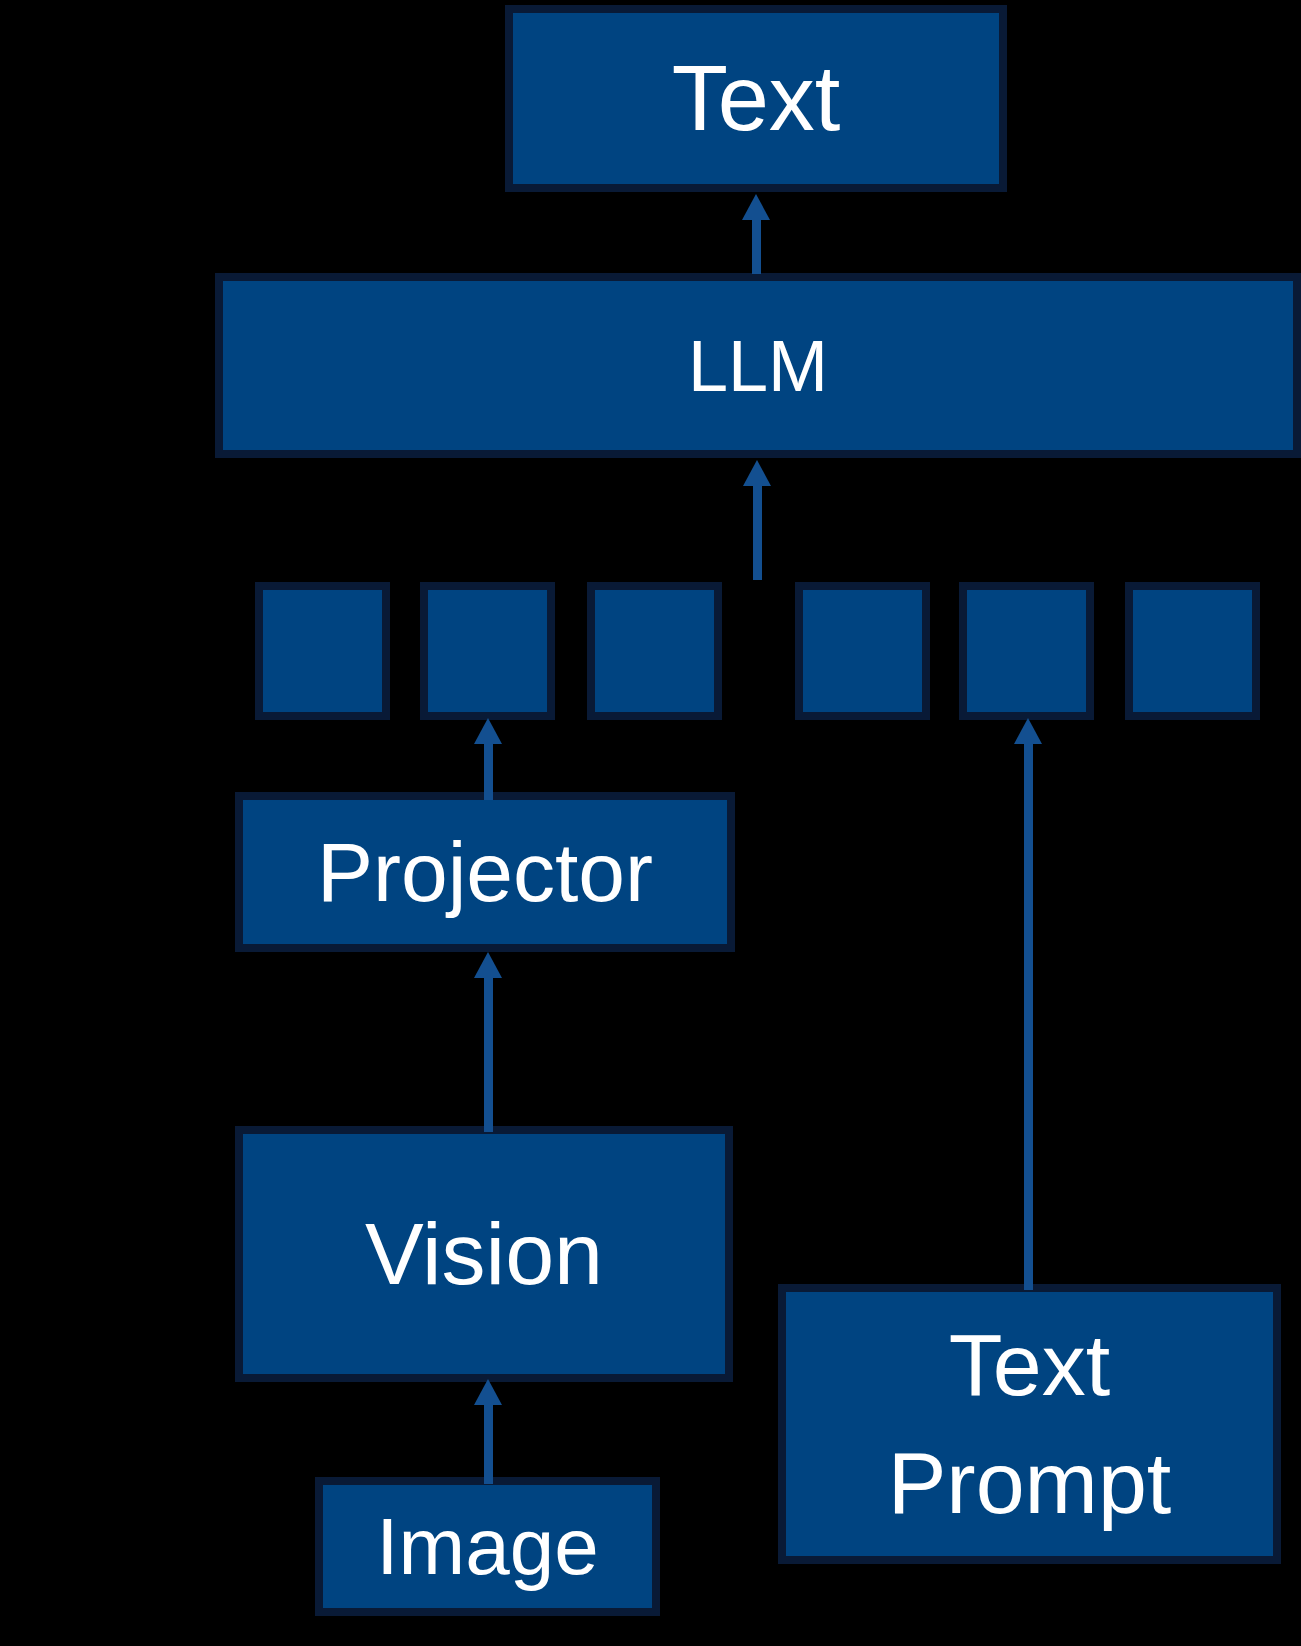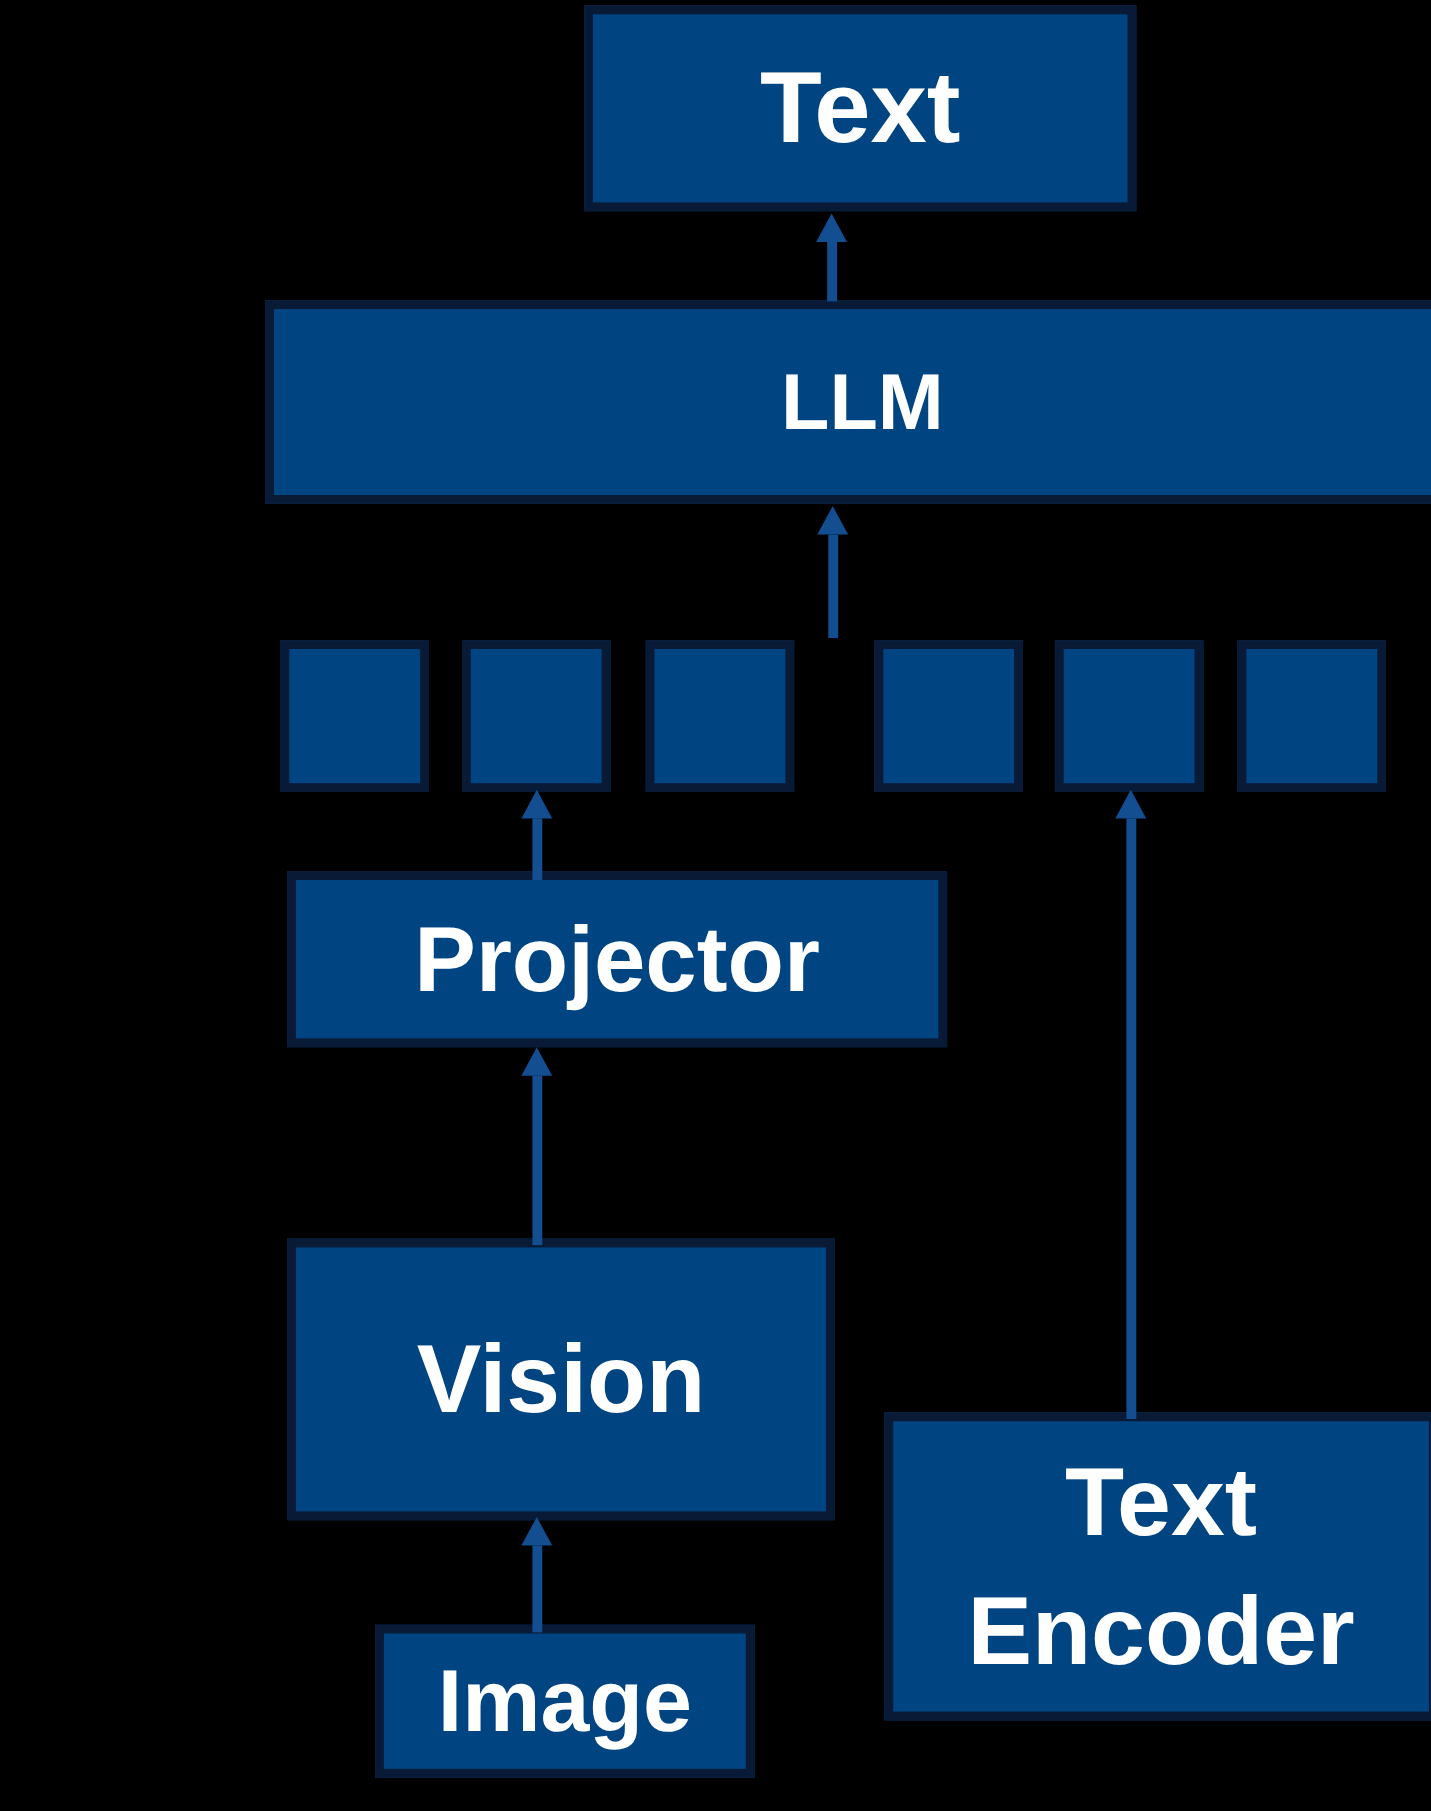--- a/index.html
+++ b/index.html
@@ -19,29 +19,28 @@
   }
   .box{
     position:absolute;
     box-sizing:border-box;
     background:var(--color-box-fill);
     border:8px solid var(--color-box-border);
     color:var(--color-label-text);
     display:flex;flex-direction:column;
     align-items:center;justify-content:center;
     text-align:center;
-    font-weight:700;
-    margin-left:26px;
+    font-weight:400;
   }
   .box .line{display:block;}
 
   
   #box-text          {left:505px; top:5px;    width:502px;  height:187px; font-size:92px;}
   #box-llm           {left:215px; top:273px;  width:1086px; height:185px; font-size:72px;}
-  #box-projector     {left:235px; top:792px;  width:600px;  height:160px; font-size:84px;}
+  #box-projector     {left:235px; top:792px;  width:500px;  height:160px; font-size:84px;}
   #box-vision-encoder{left:235px; top:1126px; width:498px;  height:256px; font-size:88px; line-height:120px;text-align:right;}
   #box-image         {left:315px; top:1477px; width:345px;  height:139px; font-size:80px;}
   #box-text-prompt   {left:778px; top:1284px; width:503px;  height:280px; font-size:88px; line-height:118px;}
 
   
   .token{
     position:absolute;
     top:582px;width:135px;height:138px;
     box-sizing:border-box;
     background:var(--color-box-fill);
@@ -101,21 +100,21 @@
   <div class="box" id="box-vision-encoder">
     <span class="line">Vision</span>
   </div>
 
   <div class="box" id="box-image">
     <span class="line">Image</span>
   </div>
 
   <div class="box" id="box-text-prompt">
     <span class="line">Text</span>
-    <span class="line">Encoder</span>
+    <span class="line">Prompt</span>
   </div>
 
   <div class="arrow" id="arrow-llm-to-text">
     <div class="head"></div>
     <div class="shaft"></div>
   </div>
   <div class="arrow" id="arrow-tokens-to-llm">
     <div class="head"></div>
     <div class="shaft"></div>
   </div>

